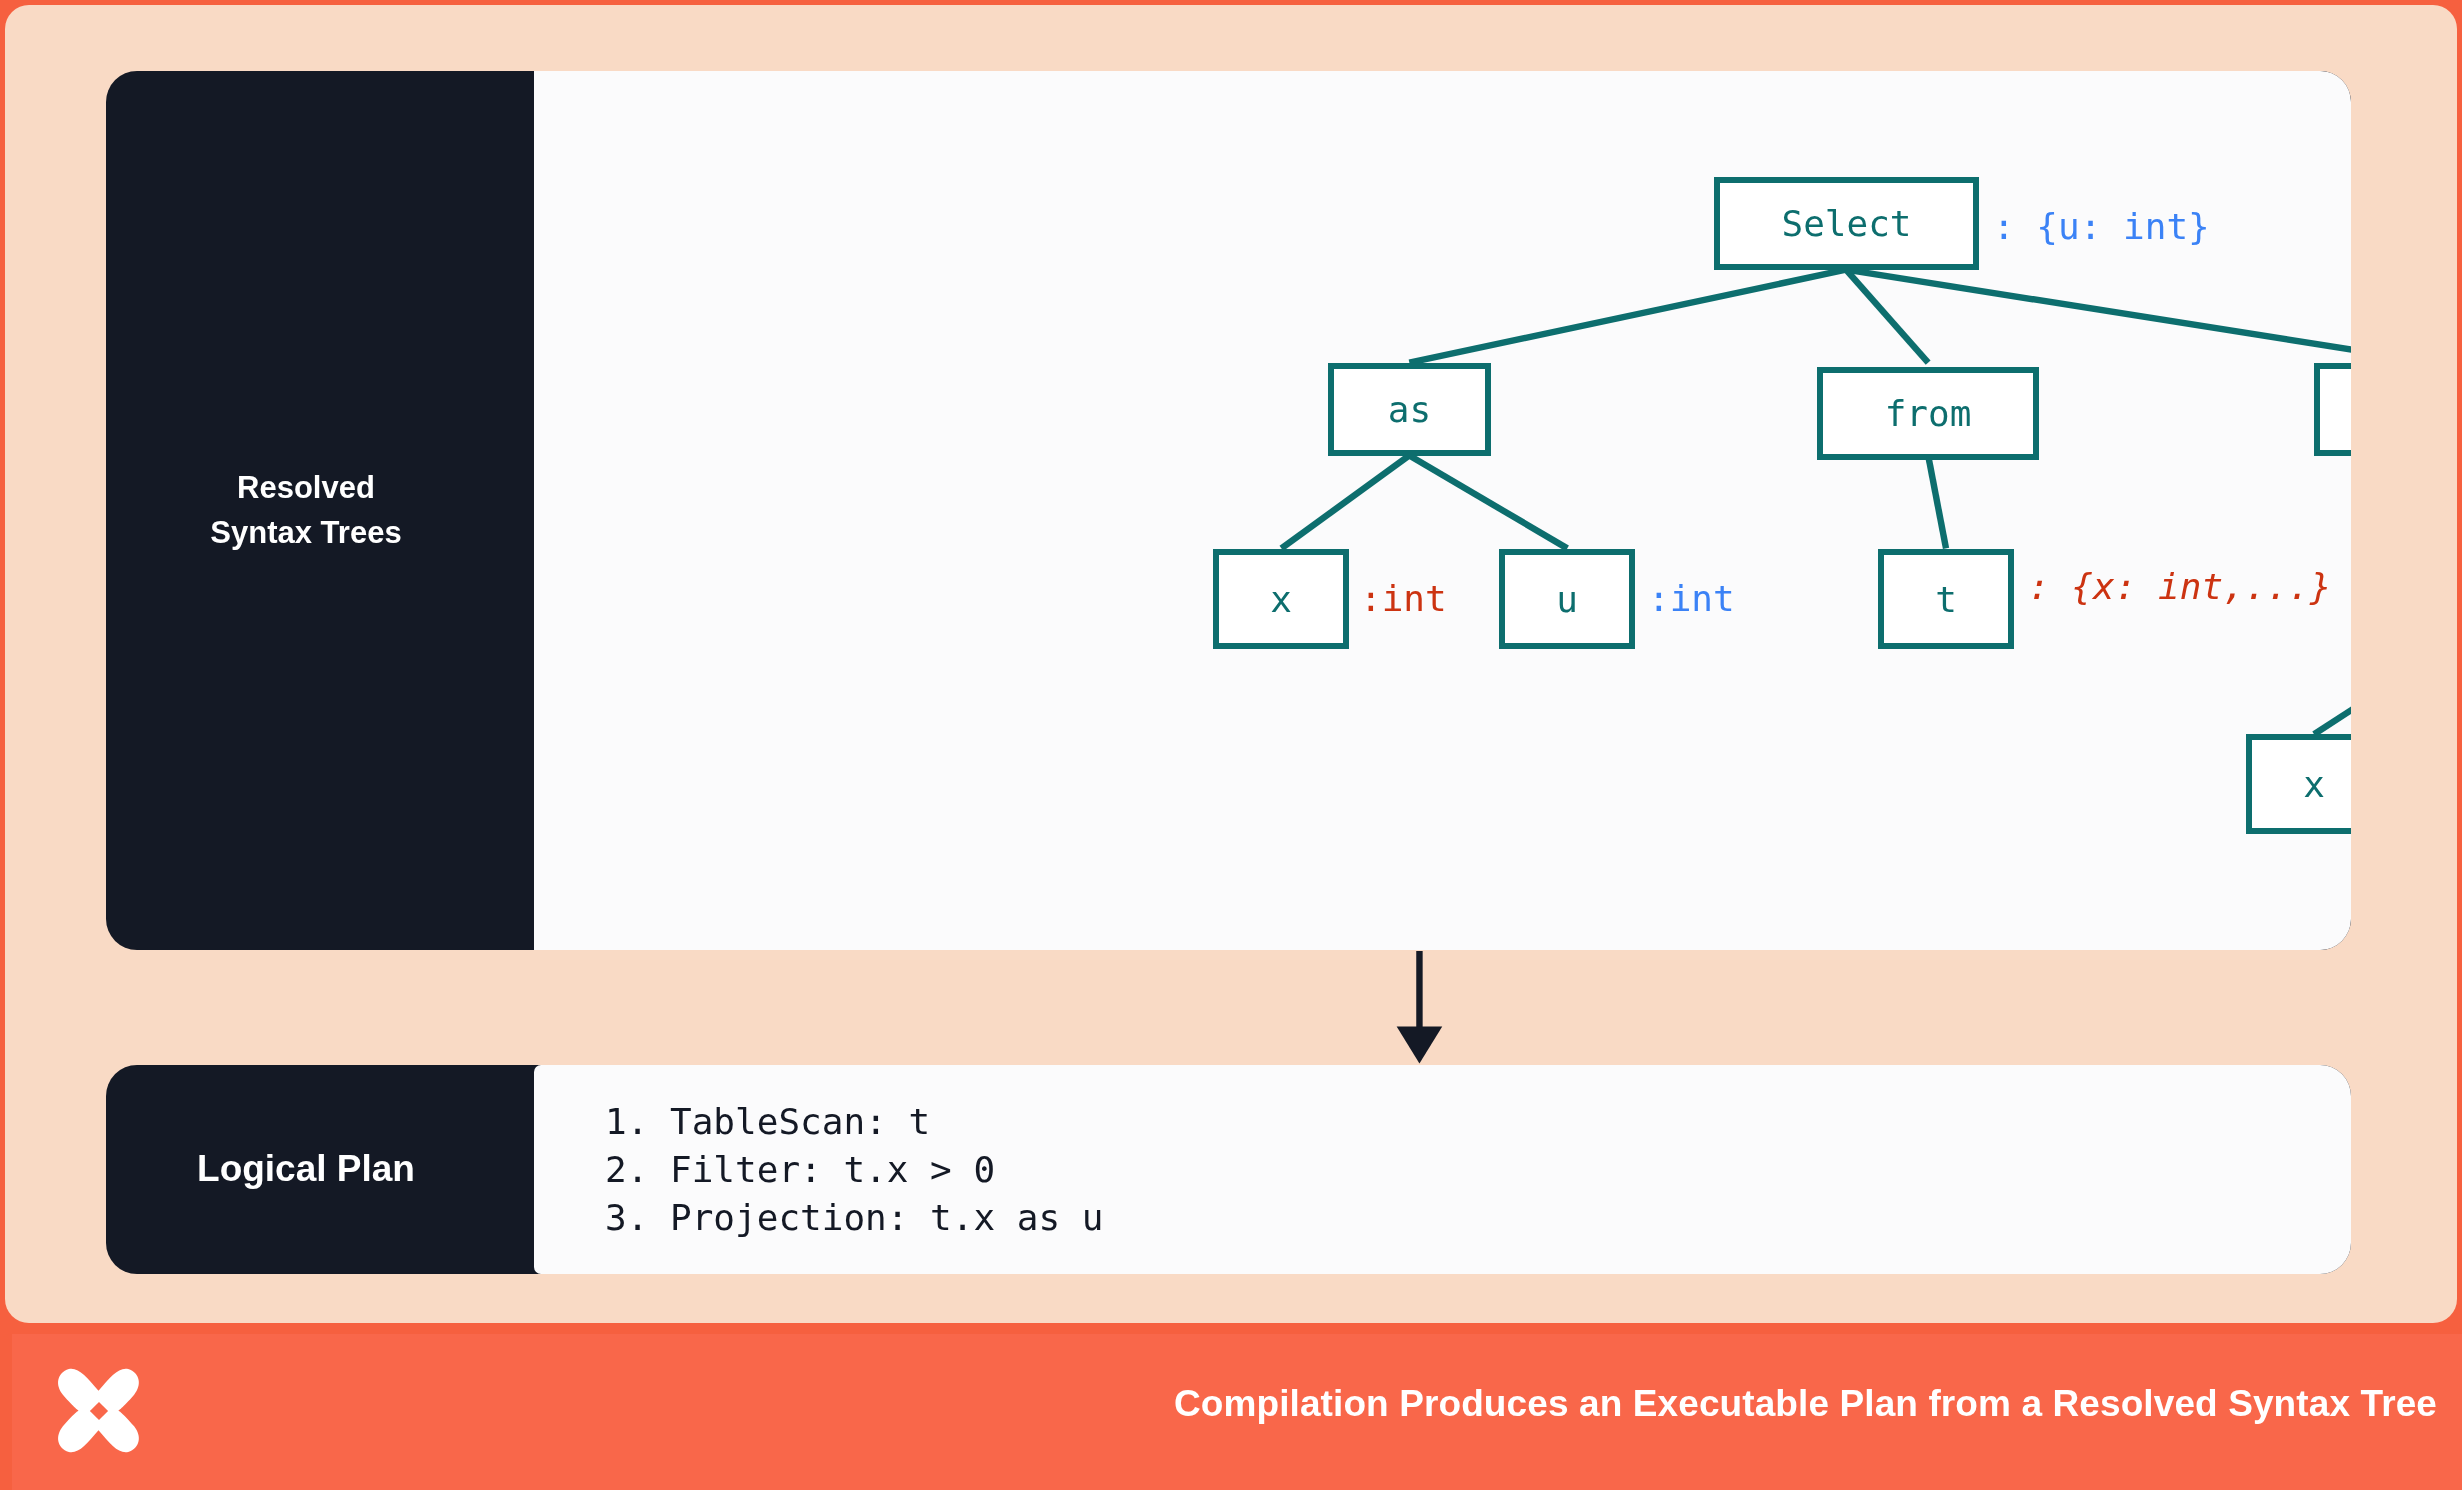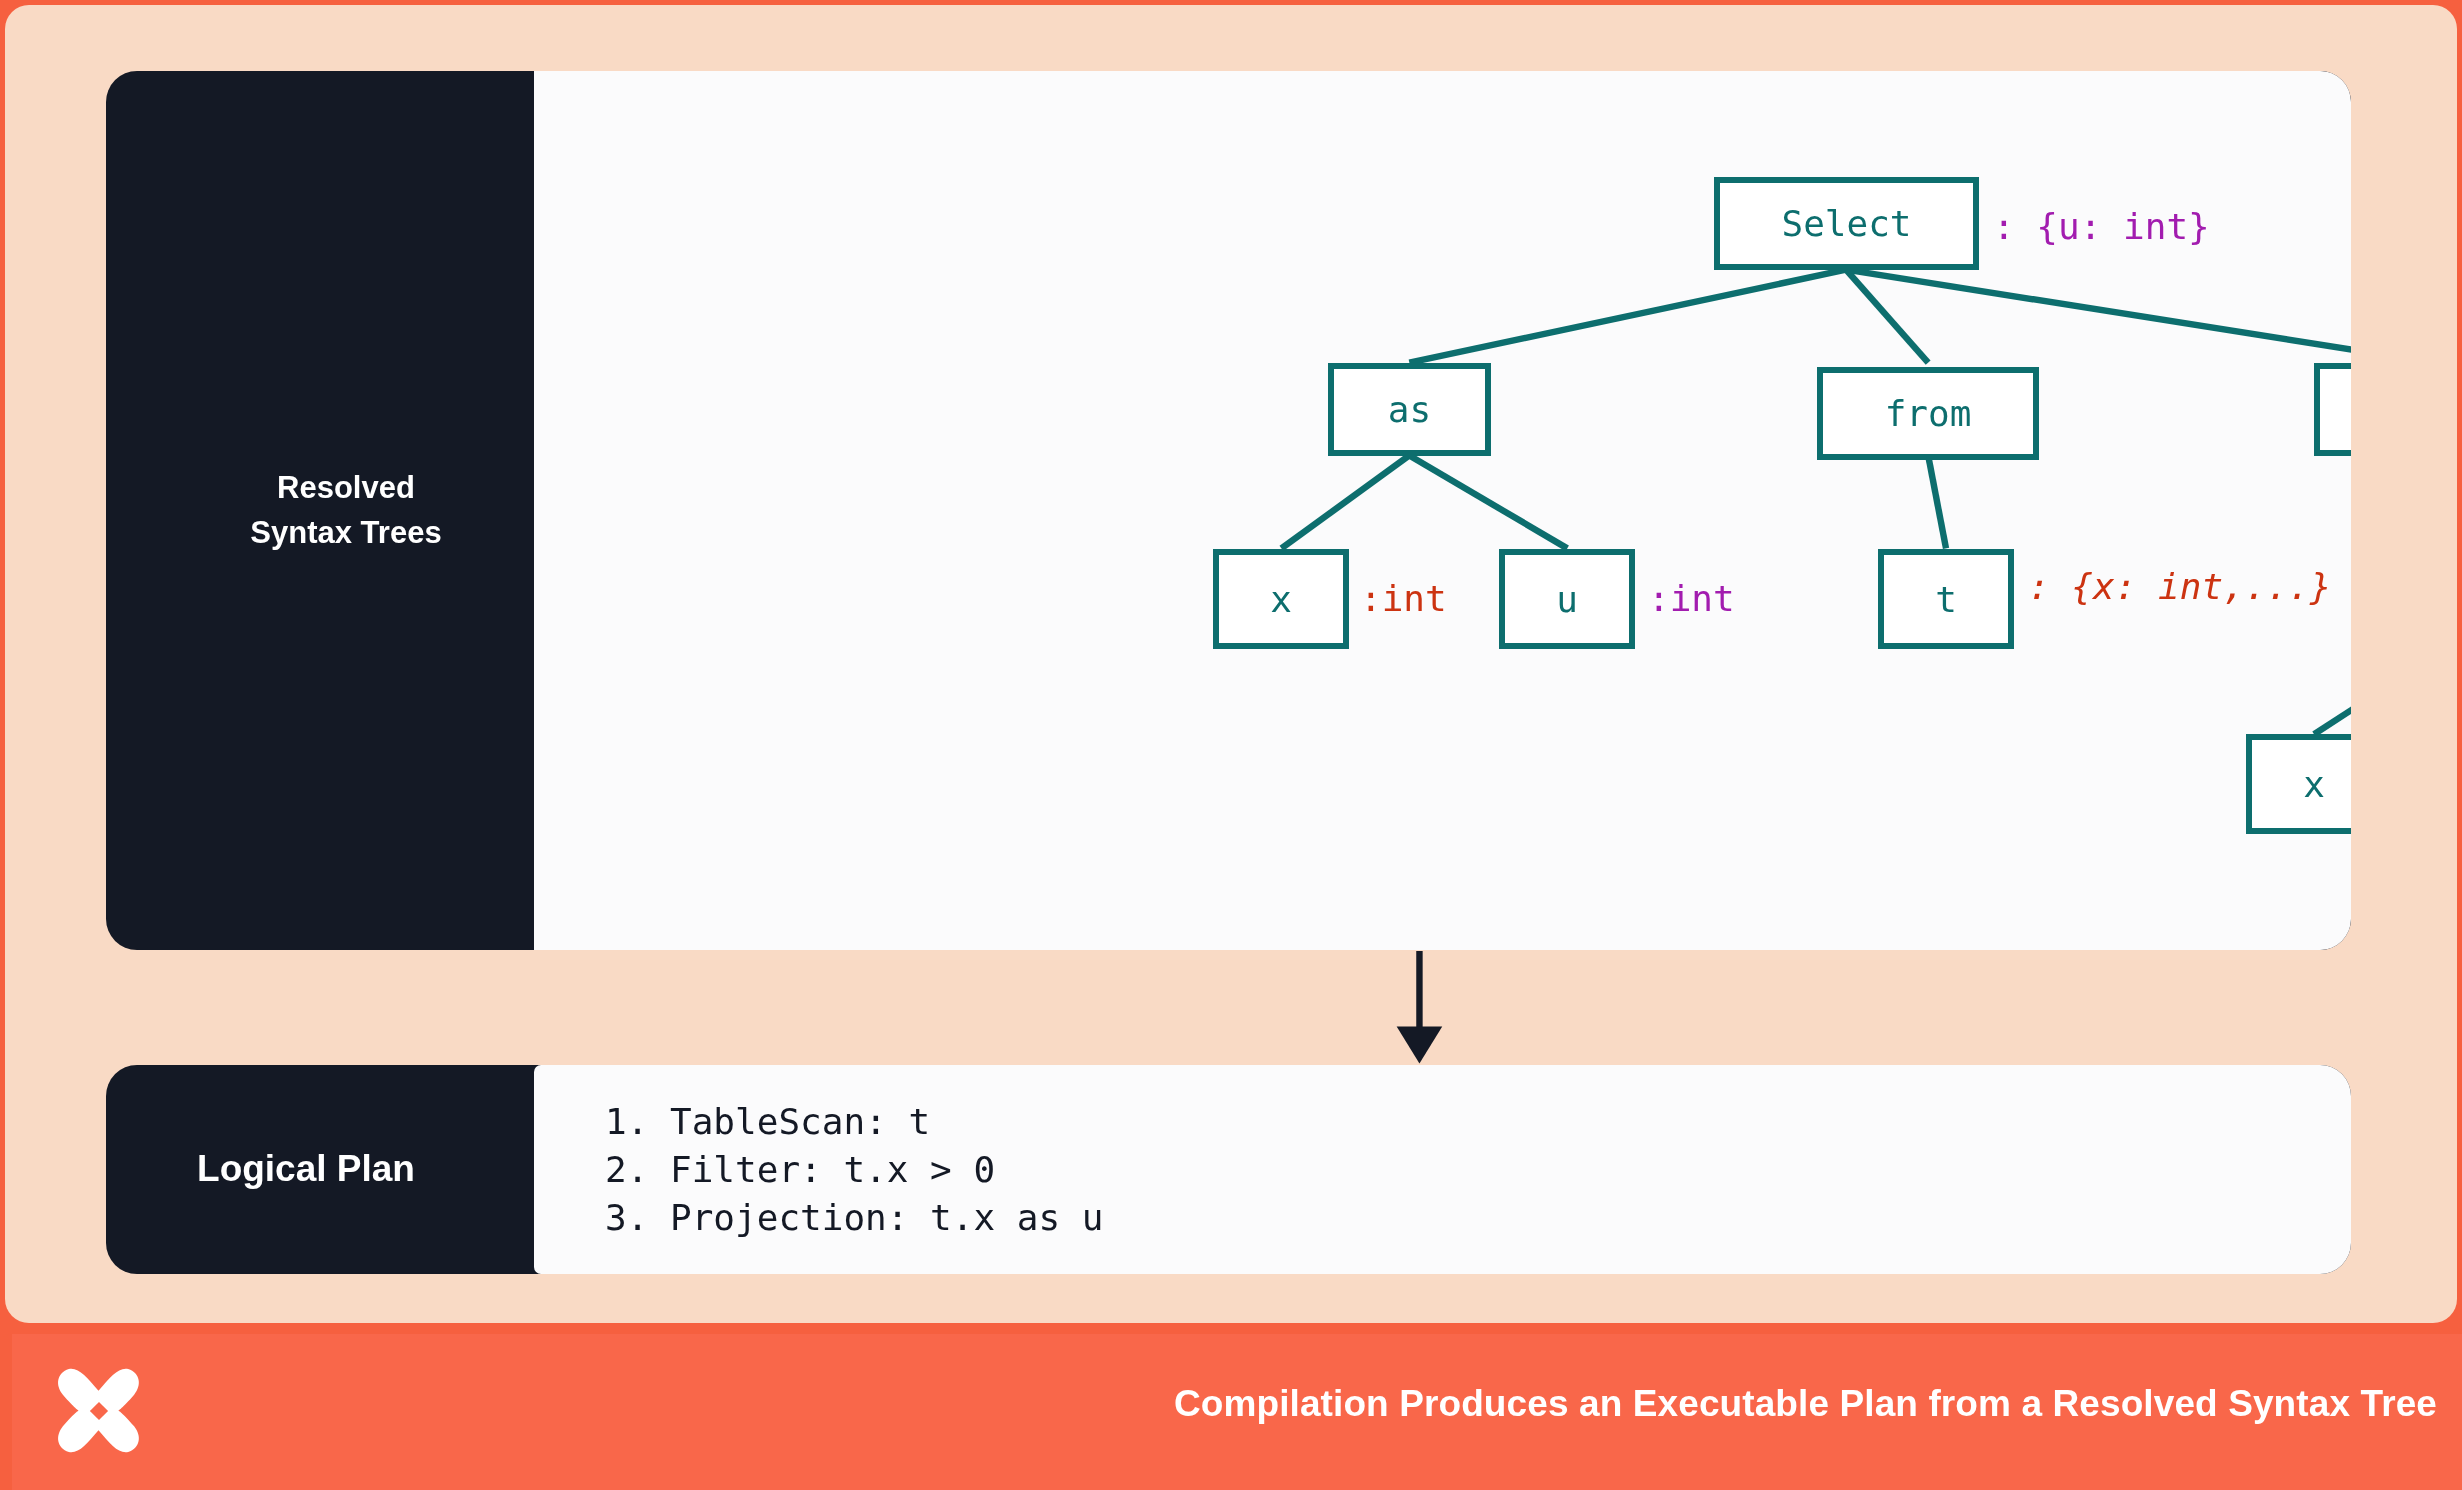--- a/index.html
+++ b/index.html
@@ -32,21 +32,21 @@
     color:#ffffff;font-weight:bold;text-align:center;
     line-height:1.42;
   }
   .panel .body{
     position:absolute;top:0;bottom:0;right:0;
     background:#fbfbfc;
     margin-left:28px;
   }
 
   #panel-syntax{left:106px;top:71px;width:2245px;height:879px;}
-  #panel-syntax .rail{width:400px;font-size:31px;padding-left:40px;}
+  #panel-syntax .rail{width:400px;font-size:31px;}
   #panel-syntax .body{left:400px;border-top-right-radius:29px;border-bottom-right-radius:29px;}
 
   #panel-plan{left:106px;top:1065px;width:2245px;height:209px;}
   #panel-plan .rail{width:400px;font-size:37px;}
   #panel-plan .body{left:400px;border-top-right-radius:29px;border-bottom-right-radius:29px;border-radius:7px;}
 
   
   #tree-surface{position:absolute;left:0;top:0;width:1845px;height:879px;}
   #tree-edges{position:absolute;left:0;top:0;width:1845px;height:879px;}
 
@@ -63,21 +63,21 @@
   }
   .ann{
     position:absolute;
     font-family:"DejaVu Sans Mono","Liberation Mono",monospace;
     font-size:36px;
     white-space:pre;
     z-index:2;
     line-height:1;
   }
   .ann.red{color:#cc3311;}
-  .ann.dark{color:#a21caf;}
+  .ann.dark{color:#3b82f6;}
 
   
   #flow{
     position:absolute;left:106px;top:951px;width:2245px;height:114px;
   }
   #flow-caption{
     position:absolute;right:902px;top:34px;
     font-family:"DejaVu Sans Mono","Liberation Mono",monospace;
     font-size:33px;color:#141925;white-space:pre;
   }

